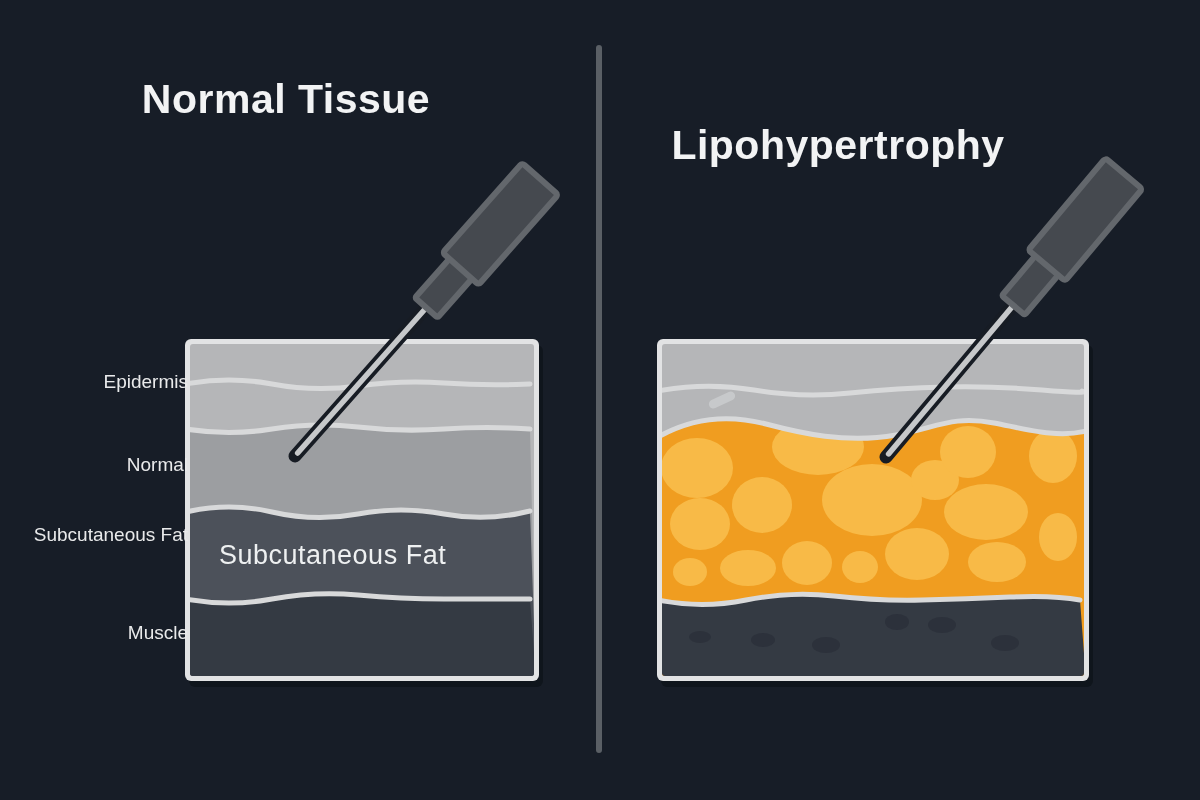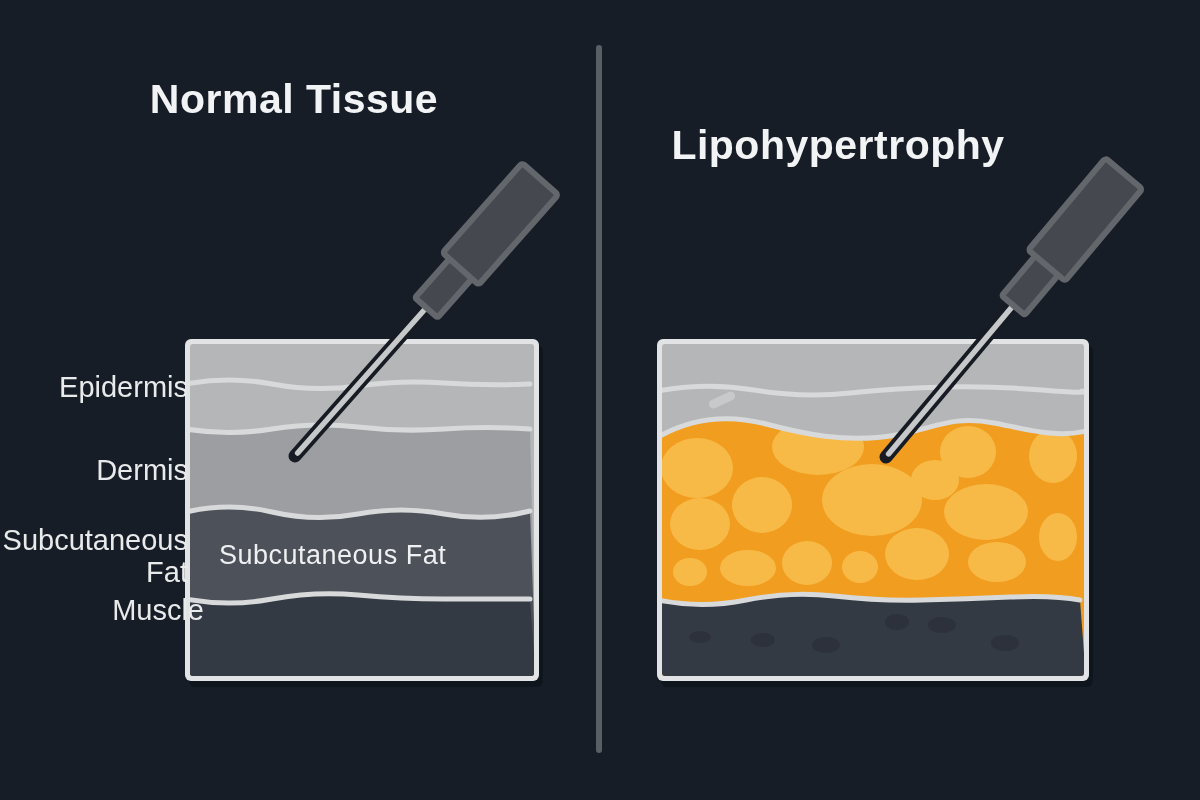--- a/index.html
+++ b/index.html
@@ -7,34 +7,34 @@
     width:1200px;height:800px;position:relative;overflow:hidden;
     background:#171d27;
     font-family:"Liberation Sans", sans-serif;
   }
   .stage{position:absolute;inset:0;width:1200px;height:800px;}
   svg{position:absolute;left:0;top:0;}
   .title{
     position:absolute;top:76px;width:380px;text-align:center;
     font-size:41px;font-weight:700;color:#f2f3f4;letter-spacing:0.5px;
   }
-  .title-left{left:104px;}
+  .title-left{left:96px;}
   .title-right{left:648px;margin-top:46px;}
   .divider{
     position:absolute;left:596px;top:45px;width:6px;height:708px;
     background:#5a5f65;border-radius:3px;
   }
   .layer-label{
     position:absolute;left:0;width:188px;text-align:right;
-    color:#e9eaeb;font-size:29px;line-height:1.12;
+    color:#e9eaeb;font-size:19px;line-height:1.12;
   }
   .lbl-epidermis{top:371px;}
   .lbl-dermis{top:454px;}
   .lbl-subcut{top:524px;}
-  .lbl-muscle{top:594px;margin-left:16px;}
+  .lbl-muscle{top:622px;}
   .inner-label{
     position:absolute;left:219px;top:540px;
     color:#eef0f1;font-size:27px;letter-spacing:0.5px;
   }
   .block-shadow{filter:drop-shadow(4px 6px 0 rgba(10,14,20,0.55));}
 </style>
 </head>
 <body>
 
 <div class="stage">
@@ -125,19 +125,19 @@
       <rect x="250" y="-24" width="120" height="48" rx="3" stroke-width="6" fill="#45494f" stroke="#63676c"></rect>
     </g>
   </svg>
 
   <div class="title title-left">Normal Tissue</div>
   <div class="title title-right">Lipohypertrophy</div>
 
   <div class="divider"></div>
 
   <div class="layer-label lbl-epidermis">Epidermis</div>
-  <div class="layer-label lbl-dermis">Dermis</div>
+  <div class="layer-label lbl-dermis">Normal</div>
   <div class="layer-label lbl-subcut">Subcutaneous Fat</div>
   <div class="layer-label lbl-muscle">Muscle</div>
 
   <div class="inner-label">Subcutaneous Fat</div>
 
 </div>
 
 </body></html>

